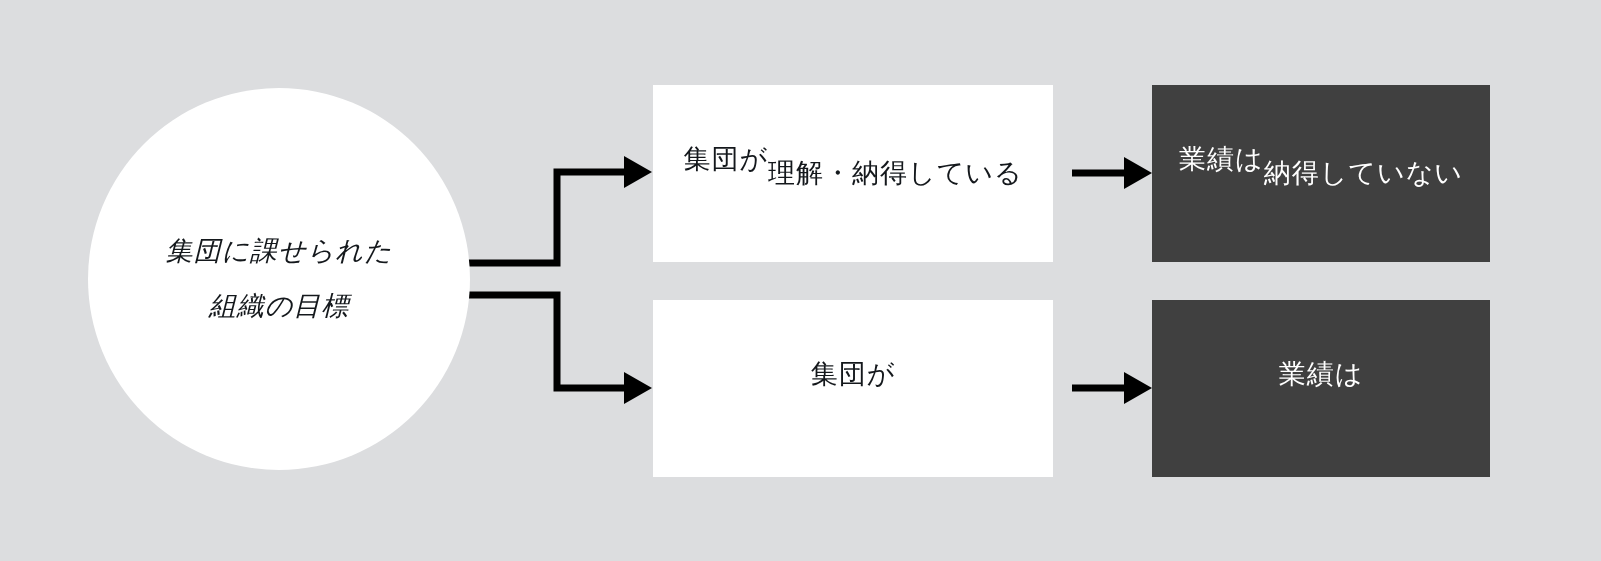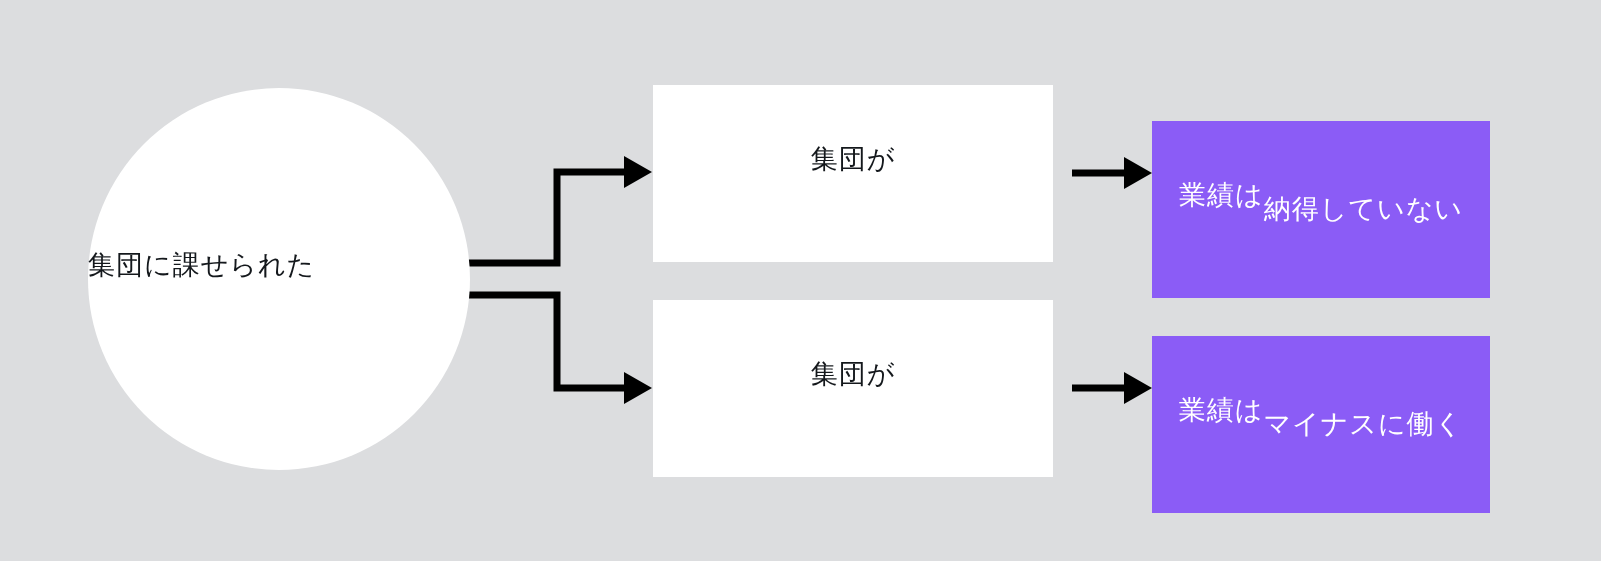--- a/index.html
+++ b/index.html
@@ -23,22 +23,24 @@
   .circle-node {
     position: absolute;
     left: 88px;
     top: 88px;
     width: 382px;
     height: 382px;
     border-radius: 50%;
     background: #ffffff;
     display: flex;
     flex-direction: column;
+    align-items: center;
     justify-content: center;
     box-sizing: border-box;
+    font-style: italic;
   }
   .circle-node .node-line {
     color: #14181c;
     font-size: 27px;
     line-height: 1.0;
     letter-spacing: 1px;
     white-space: nowrap;
   }
   .circle-node .node-line.l1 { margin-bottom: 28px; }
 
@@ -51,22 +53,21 @@
     align-items: center;
     justify-content: center;
   }
   .rect-node.light {
     background: #ffffff;
   }
   .rect-node.light .node-line {
     color: #14181c;
   }
   .rect-node.dark {
-    background: #8b5cf6;
-    margin-top: 36px;
+    background: #404040;
   }
   .rect-node.dark .node-line {
     color: #ffffff;
   }
   .rect-node .node-line {
     font-size: 27px;
     line-height: 1.0;
     letter-spacing: 1px;
     white-space: nowrap;
   }
@@ -114,33 +115,34 @@
     </g>
 
     <g>
       <path d="M 1072 388 L 1128 388" fill="none" stroke="#000000" stroke-width="7" stroke-linecap="butt"></path>
       <polygon points="1124,372 1152,388 1124,404" fill="#000000"></polygon>
     </g>
   </svg>
 
   <div class="circle-node" id="node-source">
     <div class="node-line l1">集団に課せられた</div>
+    <div class="node-line l2">組織の目標</div>
   </div>
 
   <div class="rect-node light" id="node-understand">
     <div class="node-line l1">集団が</div>
+    <div class="node-line l2">理解・納得している</div>
   </div>
 
   <div class="rect-node light" id="node-not-understand">
     <div class="node-line l1">集団が</div>
   </div>
 
   <div class="rect-node dark" id="node-positive">
     <div class="node-line l1">業績は</div>
     <div class="node-line l2">納得していない</div>
   </div>
 
   <div class="rect-node dark" id="node-negative">
     <div class="node-line l1">業績は</div>
-    <div class="node-line l2">マイナスに働く</div>
   </div>
 
 </div>
 
 </body></html>

